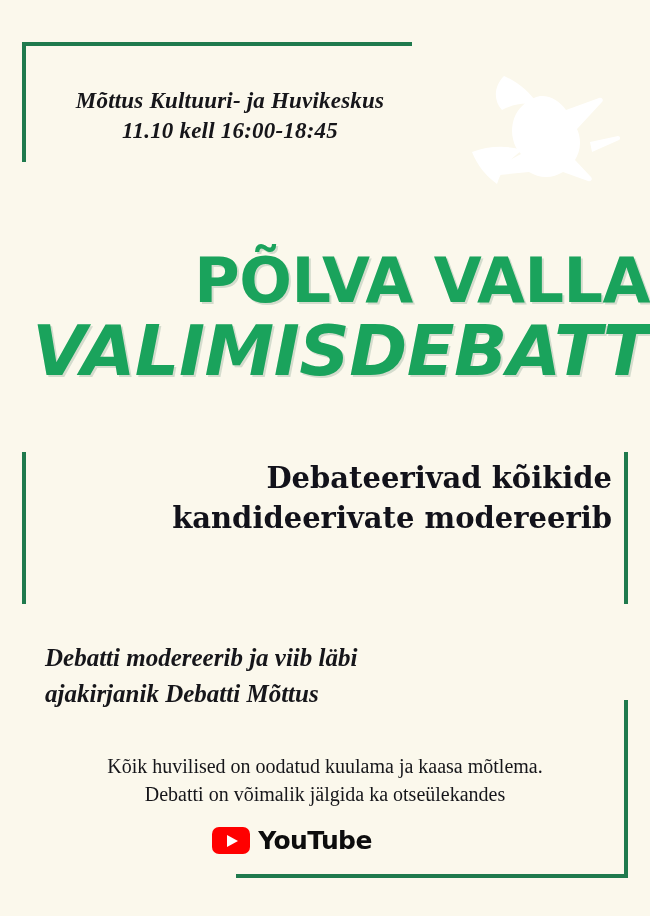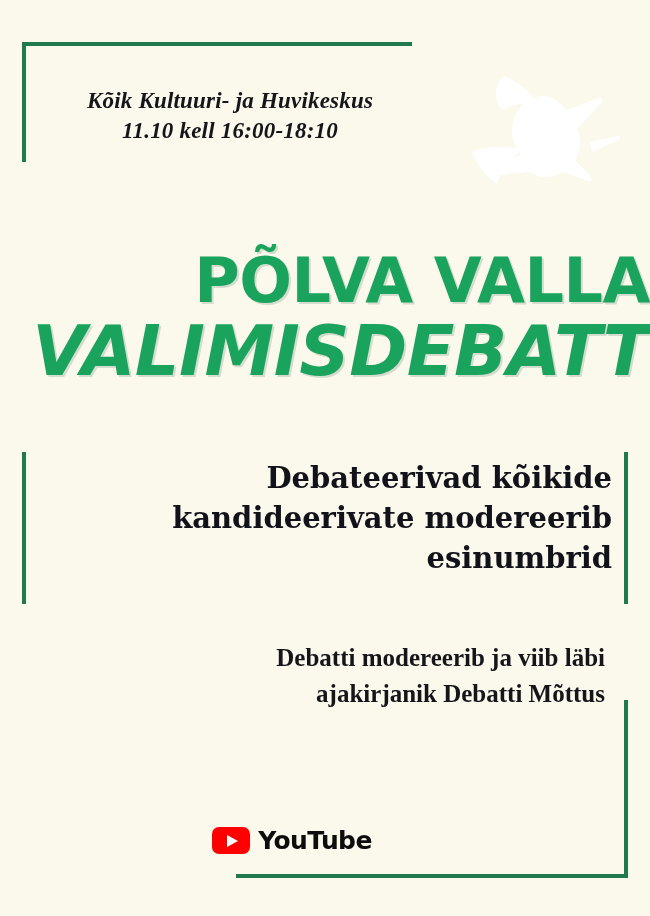--- a/index.html
+++ b/index.html
@@ -129,22 +129,23 @@
     font-size: 29px;
     line-height: 1.38;
     color: #12121a;
   }
 
   .moderator {
     position: absolute;
     left: 45px;
     top: 640px;
     width: 560px;
-    text-align: right;
-    font-family: "Liberation Serif", serif;
+    text-align: left;
+    font-family: "Liberation Serif", serif;
+    font-style: italic;
     font-weight: bold;
     font-size: 25px;
     line-height: 1.42;
     color: #16161a;
   }
 
   .note {
     position: absolute;
     left: 20px;
     top: 752px;
@@ -208,40 +209,43 @@
       <g fill="#ffffff">
         <path d="M96 40c-10 2-19 9-24 18-4 8-5 17-3 25 1 6 4 11 8 15l-33 18c-2 1-2 4 1 4l40-4c5 3 11 5 17 5 6 0 12-2 17-5l25 9c3 1 5-2 3-4l-16-17c3-5 5-11 5-17 0-5-1-10-3-14l25-27c2-2 0-5-3-4l-33 12c-6-9-16-15-26-14z"></path>
         <path d="M60 20c14 6 26 16 34 29-12-3-25-1-36 5C49 44 50 30 60 20z"></path>
         <path d="M28 96c16-6 34-7 51-2-13 8-22 20-26 34-11-8-20-19-25-32z"></path>
         <path d="M146 86l28-6c2 0 3 3 1 4l-27 12z"></path>
       </g>
     </svg>
   </div>
 
   <div class="header-block">
-    <div class="venue">Kõik Kultuuri- ja Huvikeskus</div>
-    <div class="datetime">11.10 kell 16:00-18:10</div>
+    <div class="venue">Mõttus Kultuuri- ja Huvikeskus</div>
+    <div class="datetime">11.10 kell 16:00-18:45</div>
   </div>
 
   <div class="title">
     <div class="line1">PÕLVA VALLA</div>
     <div class="line2">VALIMISDEBATT</div>
   </div>
 
   <div class="subtitle">
     <div>Debateerivad kõikide</div>
     <div>kandideerivate modereerib</div>
-    <div>esinumbrid</div>
   </div>
 
   <div class="moderator">
     <div>Debatti modereerib ja viib läbi</div>
     <div>ajakirjanik Debatti Mõttus</div>
   </div>
 
+  <div class="note">
+    <div>Kõik huvilised on oodatud kuulama ja kaasa mõtlema.</div>
+    <div>Debatti on võimalik jälgida ka otseülekandes</div>
+  </div>
 
   <div class="youtube">
     <span class="yt-badge">
         <span class="tri"></span>
       </span>
     <span class="yt-word">YouTube</span>
   </div>
 
 </div>
 

